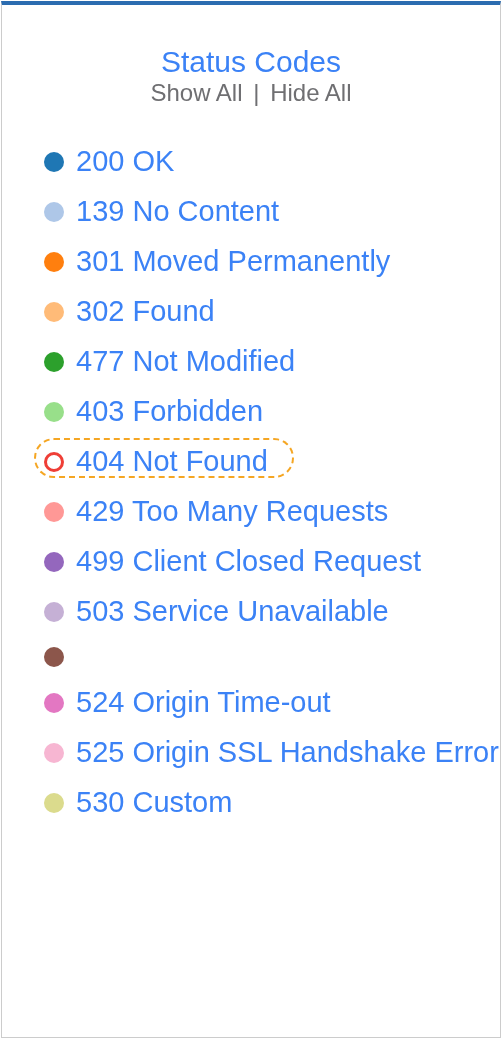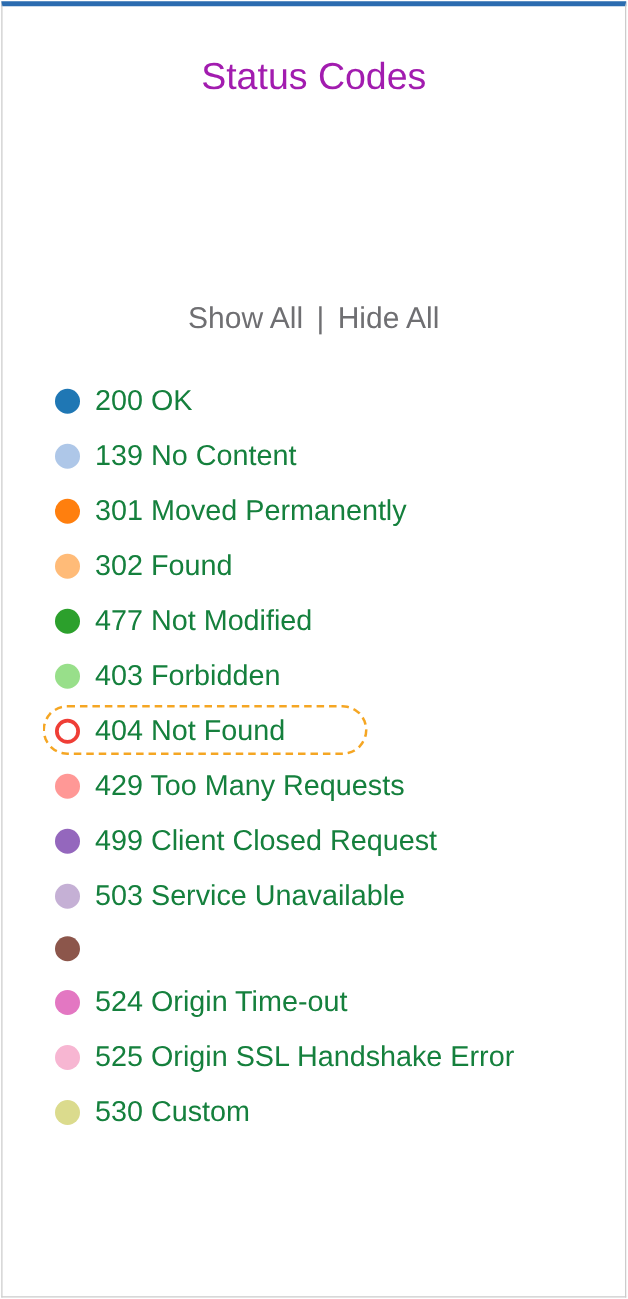--- a/index.html
+++ b/index.html
@@ -13,30 +13,29 @@
     .panel {
       width: 500px;
       height: 1037px;
       border: 1px solid #ccc;
       border-top: 4px solid #2b6cb0;
       margin: 1px auto 0;
       position: relative;
     }
     .title {
       text-align: center;
-      color: #a21caf;
+      color: #3b82f6;
       font-size: 30px;
       font-weight: 400;
       padding-top: 40px;
     }
     .show-hide {
       text-align: center;
       color: #6f6f72;
       font-size: 24px;
-      margin-top: 162px;
       font-weight: 400;
     }
     .show-hide .link { cursor: pointer; }
     .show-hide .sep { padding: 0 4px; }
     .legend-list {
       margin-top: 40px;
       padding-left: 42px;
     }
     .legend-item {
       display: flex;
@@ -50,22 +49,22 @@
       height: 20px;
       border-radius: 50%;
       flex-shrink: 0;
       margin-right: 12px;
     }
     .swatch-outline {
       background: #fff !important;
       border: 3px solid #ef3e36;
     }
     .legend-label {
-      font-size: 23px;
-      color: #15803d;
+      font-size: 29px;
+      color: #3b82f6;
       font-weight: 400;
       line-height: 1;
     }
     .dashed-highlight {
       position: absolute;
       left: -10px;
       top: -9px;
       width: 260px;
       height: 40px;
       border: 2px dashed #f5a623;

